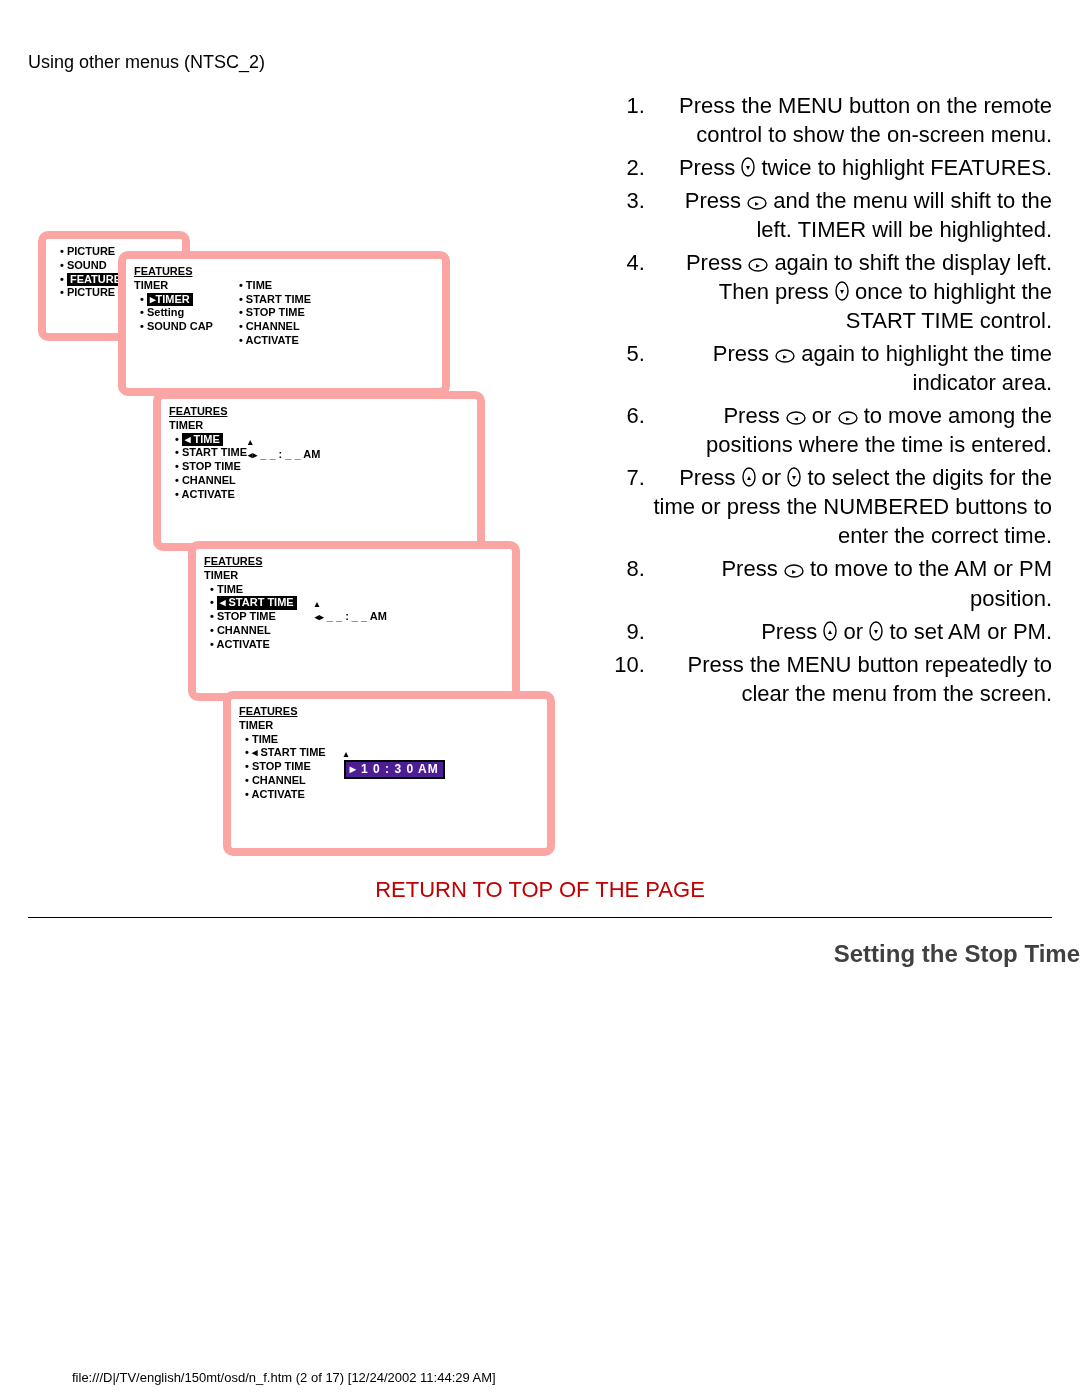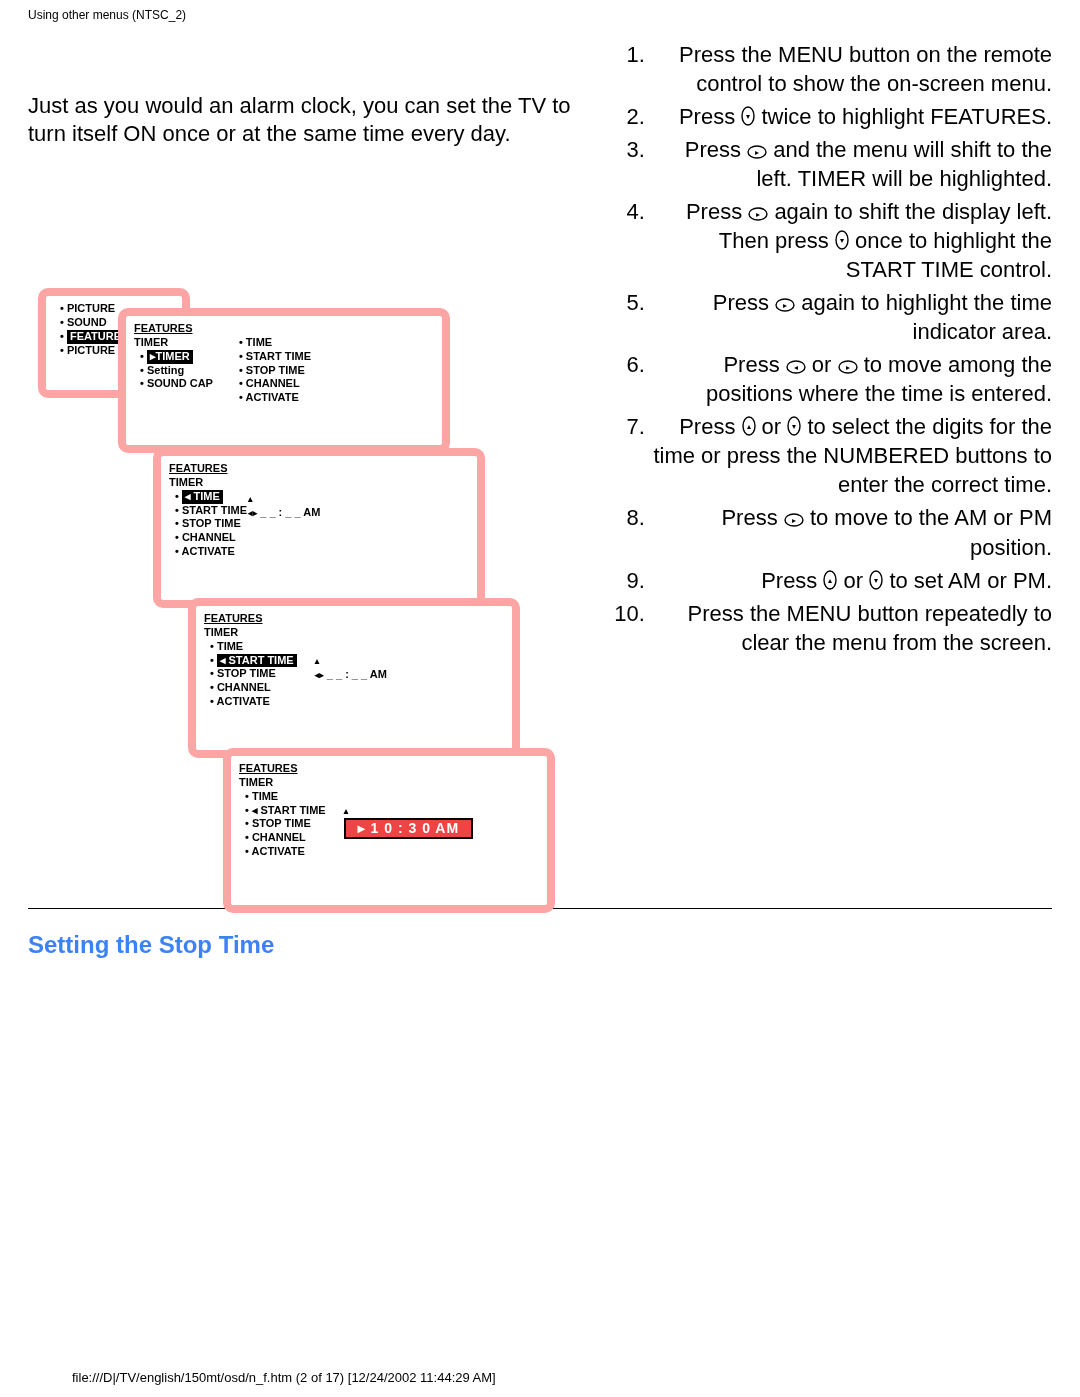--- a/index.html
+++ b/index.html
@@ -4,22 +4,23 @@
 <style>
   body {
     margin: 0;
     padding: 0;
     font-family: Arial, Helvetica, sans-serif;
     background: #fff;
     color: #000;
     width: 1080px;
   }
   .header-path {
-    font-size: 12px;
+    font-size: 18px;
     padding: 8px 0 0 28px;
+    margin-top: 44px;
   }
   .content {
     padding: 18px 28px 0 28px;
   }
   .two-col {
     display: flex;
     align-items: flex-start;
     gap: 40px;
   }
   .left-col { flex: 0 0 555px; }
@@ -47,24 +48,25 @@
     font-size: 22px;
     margin: 26px 0 14px 0;
     text-decoration: none;
   }
   hr.sep {
     border: none;
     border-top: 1px solid #000;
     margin: 0 28px;
   }
   .section-title {
-    color: #3b82f6;
+    color: #404040;
     font-weight: bold;
     font-size: 24px;
     padding: 22px 0 0 28px;
+    text-align: right;
   }
   .footer-path {
     font-size: 13px;
     padding: 0 0 8px 28px;
     position: absolute;
     top: 1370px;
     margin-left: 44px;
   }
 
   
@@ -88,39 +90,38 @@
   .card .tgt {
     display: inline-block;
     background: #000;
     color: #fff;
     padding: 0 3px;
   }
   .card .hdr { text-decoration: underline; display:inline-block; }
   .card ul { margin: 0; padding: 0 0 0 6px; list-style: none; }
   .card ul li::before { content: "• "; }
   .card .col2 { display:flex; gap:20px; }
-  .time-box { display:inline-block; border:2px solid #000; background:#ef4444; color:#fff; padding:0 12px; font-size:14px; letter-spacing:1px; }
+  .time-box { display:inline-block; border:2px solid #000; background:#4c1d95; color:#fff; padding:0 4px; font-size:12px; letter-spacing:1px; }
   .arrow { font-size:9px; }
 
   
   .c0 { left:0; top:0; width:120px; height:80px; }
   .c1 { left:80px; top:20px; width:300px; height:115px; }
   .c2 { left:115px; top:160px; width:300px; height:130px; }
   .c3 { left:150px; top:310px; width:300px; height:130px; }
   .c4 { left:185px; top:460px; width:300px; height:135px; }
 </style>
 </head>
 <body>
 
 <div class="header-path">Using other menus (NTSC_2)</div>
 
 <div class="content">
   <div class="two-col">
     <div class="left-col">
-      <p class="intro">Just as you would an alarm clock, you can set the TV to turn itself ON once or at the same time every day.</p>
 
       <div class="menu-cluster">
 
         <div class="card c0">
           <ul id="card0-list">
               <li>PICTURE</li>
               <li>SOUND</li>
               <li><span class="tgt">FEATURES</span></li>
               <li>PICTURE</li>
             </ul>
@@ -251,19 +252,20 @@
               <text x="7" y="13" text-anchor="middle" font-size="8">▴</text>
             </svg> or <svg class="icon-oval" width="14" height="20">
               <ellipse cx="7" cy="10" rx="6" ry="9" fill="none" stroke="#000" stroke-width="1.4"></ellipse>
               <text x="7" y="13" text-anchor="middle" font-size="8">▾</text>
             </svg> to set AM or PM.</li>
           <li>Press the MENU button repeatedly to clear the menu from the screen.</li>
         </ol>
     </div>
   </div>
 
+  <a href="#" class="return-link">RETURN TO TOP OF THE PAGE</a>
 </div>
 
 <hr class="sep">
 
 <div class="section-title">Setting the Stop Time</div>
 
 <div class="footer-path">file:///D|/TV/english/150mt/osd/n_f.htm (2 of 17) [12/24/2002 11:44:29 AM]</div>
 
 </body></html>

